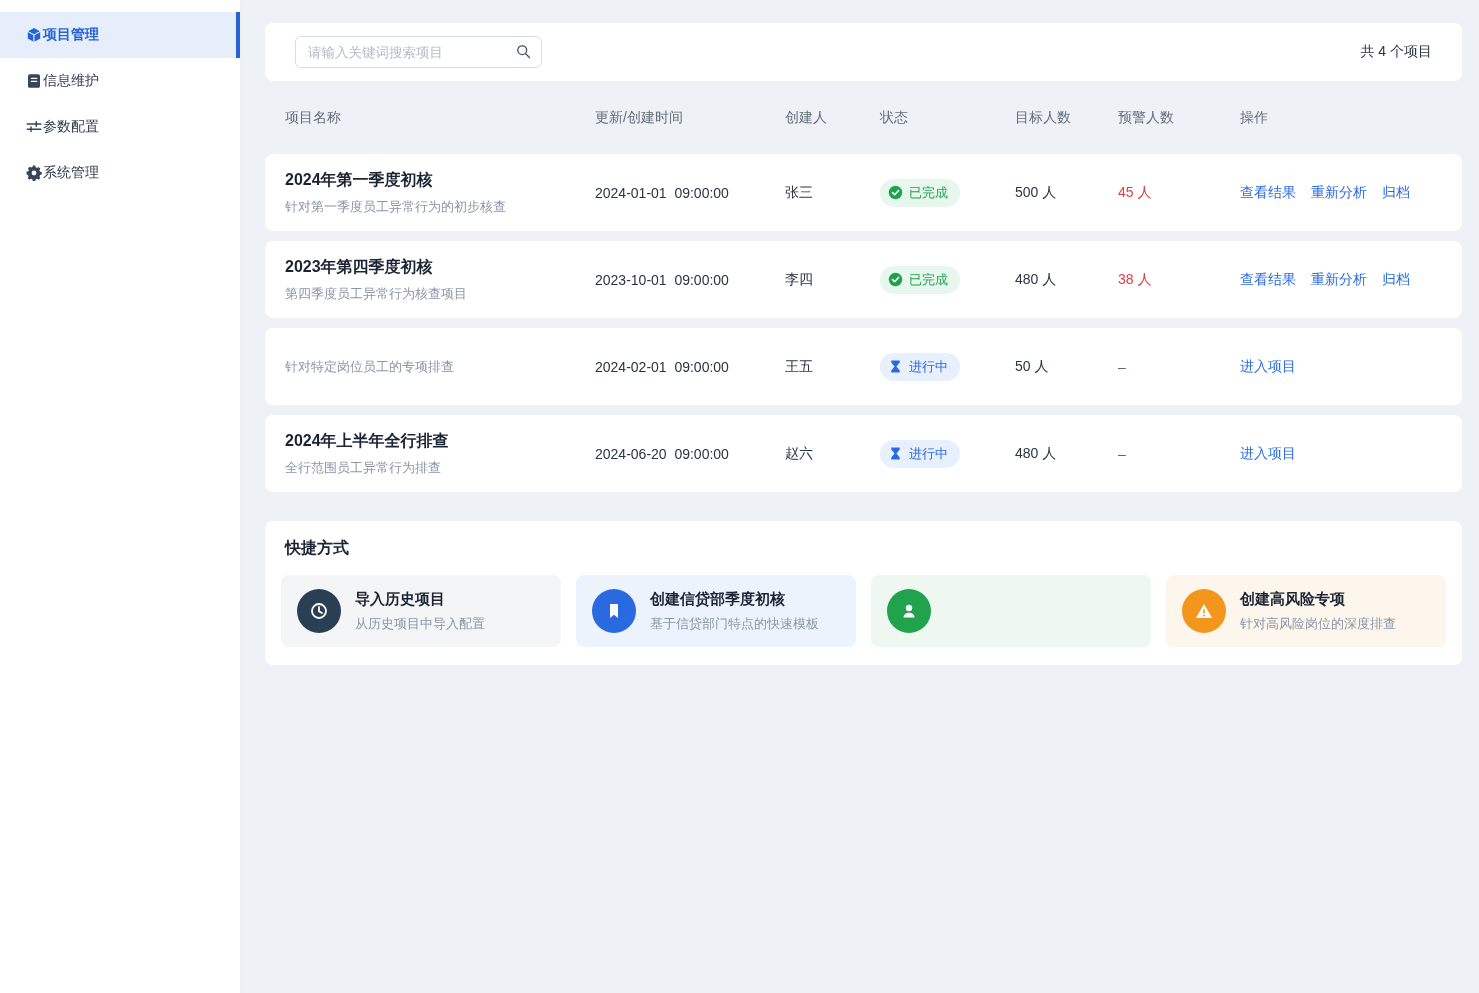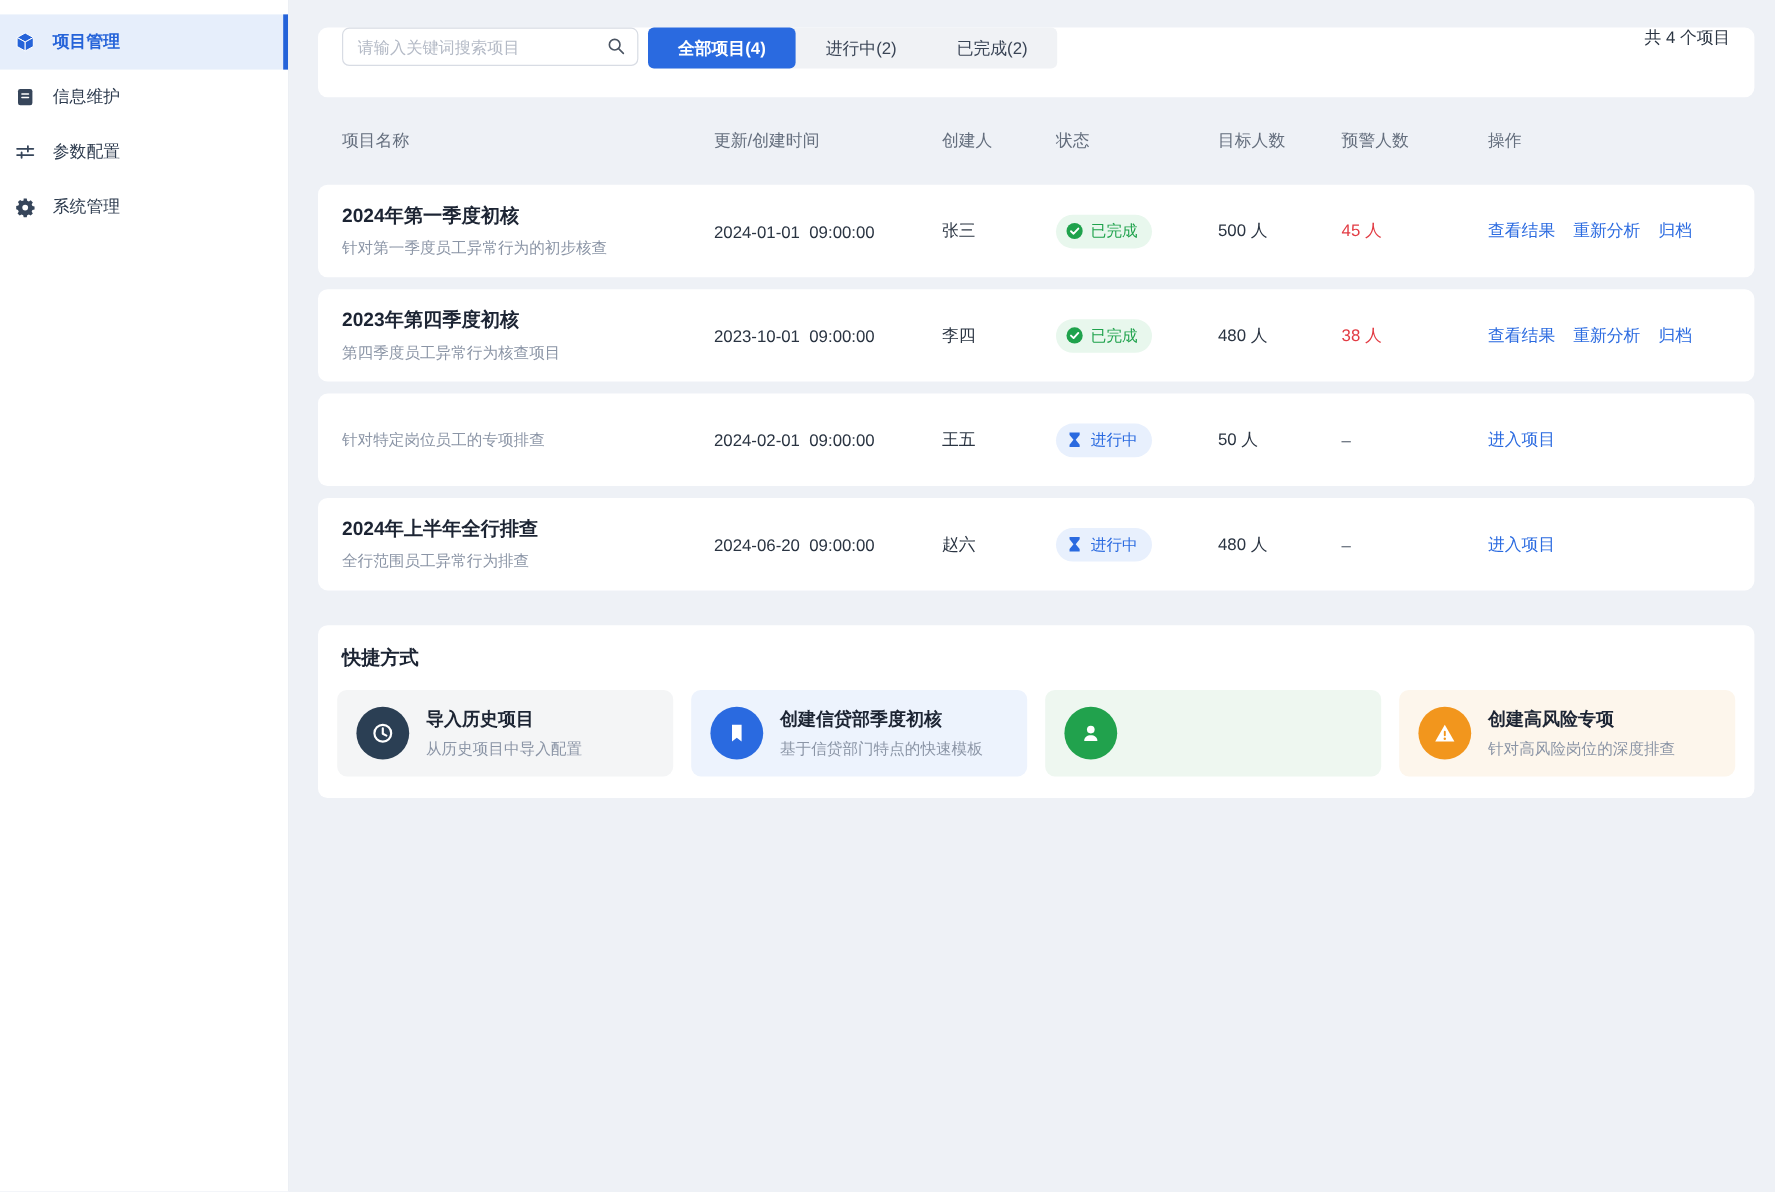--- a/index.html
+++ b/index.html
@@ -10,22 +10,22 @@
     color:#1c2433;
     display:flex;
   }
   
   .sidebar {
     width:241px; height:100%; background:#ffffff;
     padding-top:12px; flex-shrink:0;
     border-right:1px solid #eceff4;
   }
   .side-item {
-    height:46px; display:flex; align-items:center; gap:14px;
-    padding-left:12px; font-size:14px; color:#2c3a4d; cursor:pointer;
+    height:46px; display:flex; align-items:center; gap:0;
+    padding-left:25px; font-size:14px; color:#2c3a4d; cursor:pointer;
     position:relative;
   }
   .side-item.active {
     background:#e6eefb; color:#2563d9; font-weight:600;
   }
   .side-item.active::after {
     content:""; position:absolute; right:0; top:0; bottom:0; width:4px;
     background:#2563d9;
   }
   .side-item svg { width:18px; height:18px; flex-shrink:0; }
@@ -42,21 +42,21 @@
     display:flex; align-items:center; gap:8px; padding:0 16px; cursor:pointer;
     font-family:inherit;
   }
   .btn-new .plus {
     width:16px; height:16px; background:#fff; color:#2a6ae0; border-radius:50%;
     font-size:13px; font-weight:bold; line-height:16px; text-align:center;
   }
   
   .toolbar-card {
     margin-top:23px; background:#fff; border-radius:8px; height:58px;
-    display:flex; align-items:flex-start; padding:0 20px;
+    display:flex; align-items:center; padding:0 30px;
   }
   .search-wrap { position:relative; width:247px; }
   .search-input {
     width:247px; height:32px; border:1px solid #d8dce4; border-radius:6px;
     padding:0 34px 0 12px; font-size:13.5px; color:#2a3442; outline:none;
     font-family:inherit; background:#fff;
   }
   .search-input::placeholder { color:#b4bac6; }
   .search-icon { position:absolute; right:10px; top:7px; width:17px; height:17px; }
   .tabs { display:flex; margin-left:8px; background:#f0f2f5; border-radius:5px; }
@@ -158,25 +158,20 @@
 <main class="main">
 
 
   <div class="toolbar-card">
     <div class="search-wrap">
       <input class="search-input" type="text" placeholder="请输入关键词搜索项目" style="">
       <svg class="search-icon" viewBox="0 0 20 20">
         <circle cx="8.5" cy="8.5" r="5.2" fill="none" stroke="#4a5462" stroke-width="1.6"></circle>
         <line x1="12.6" y1="12.6" x2="17" y2="17" stroke="#4a5462" stroke-width="1.6" stroke-linecap="round"></line>
       </svg>
-    </div>
-    <div class="tabs">
-      <div class="tab active">全部项目(4)</div>
-      <div class="tab">进行中(2)</div>
-      <div class="tab">已完成(2)</div>
     </div>
     <span class="total-count">共 4 个项目</span>
   </div>
 
   <div class="grid-cols table-head">
     <span>项目名称</span>
     <span>更新/创建时间</span>
     <span>创建人</span>
     <span>状态</span>
     <span>目标人数</span>

